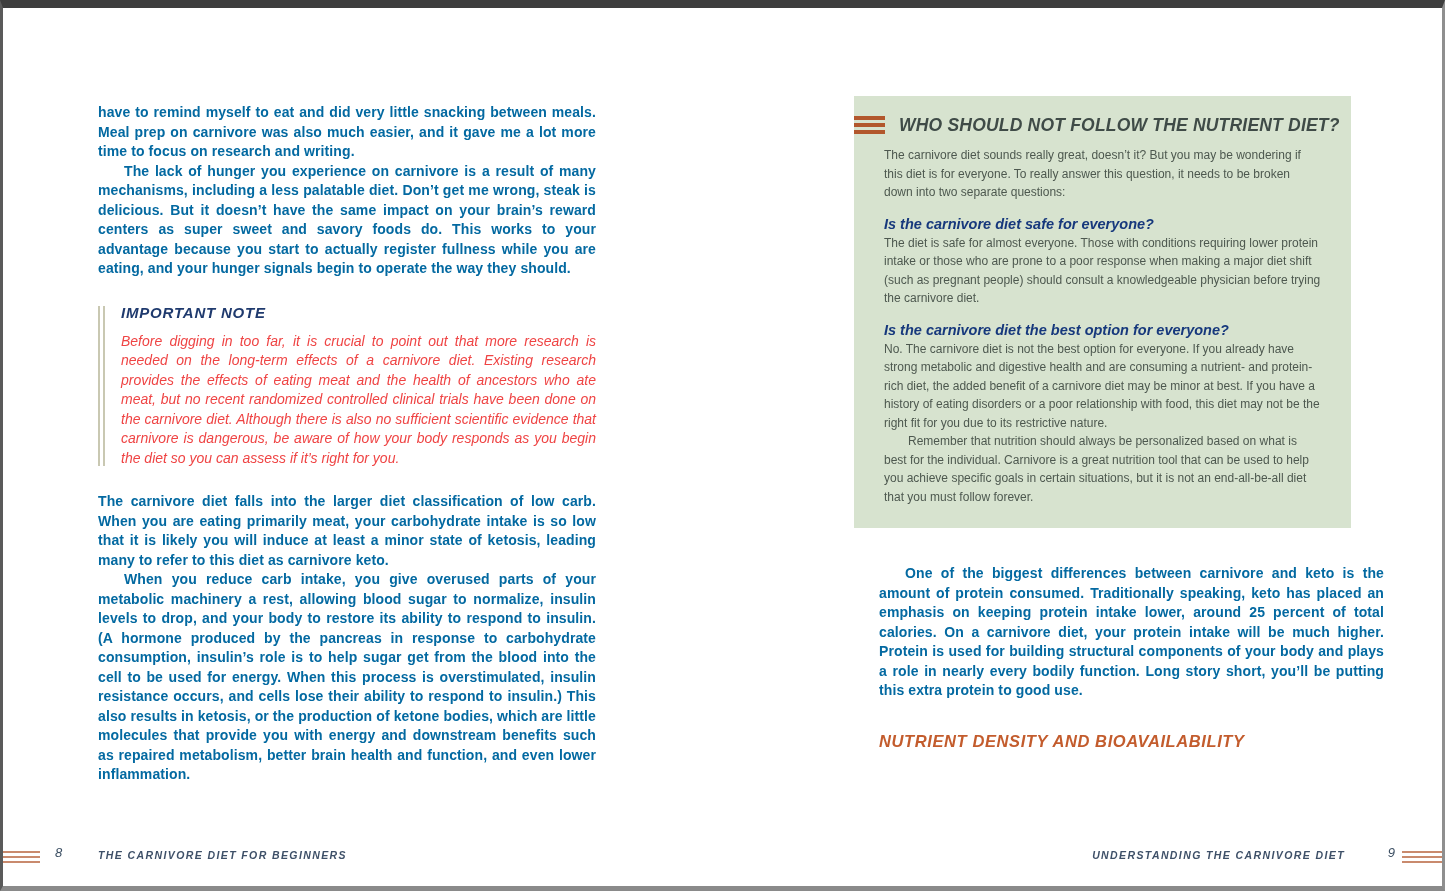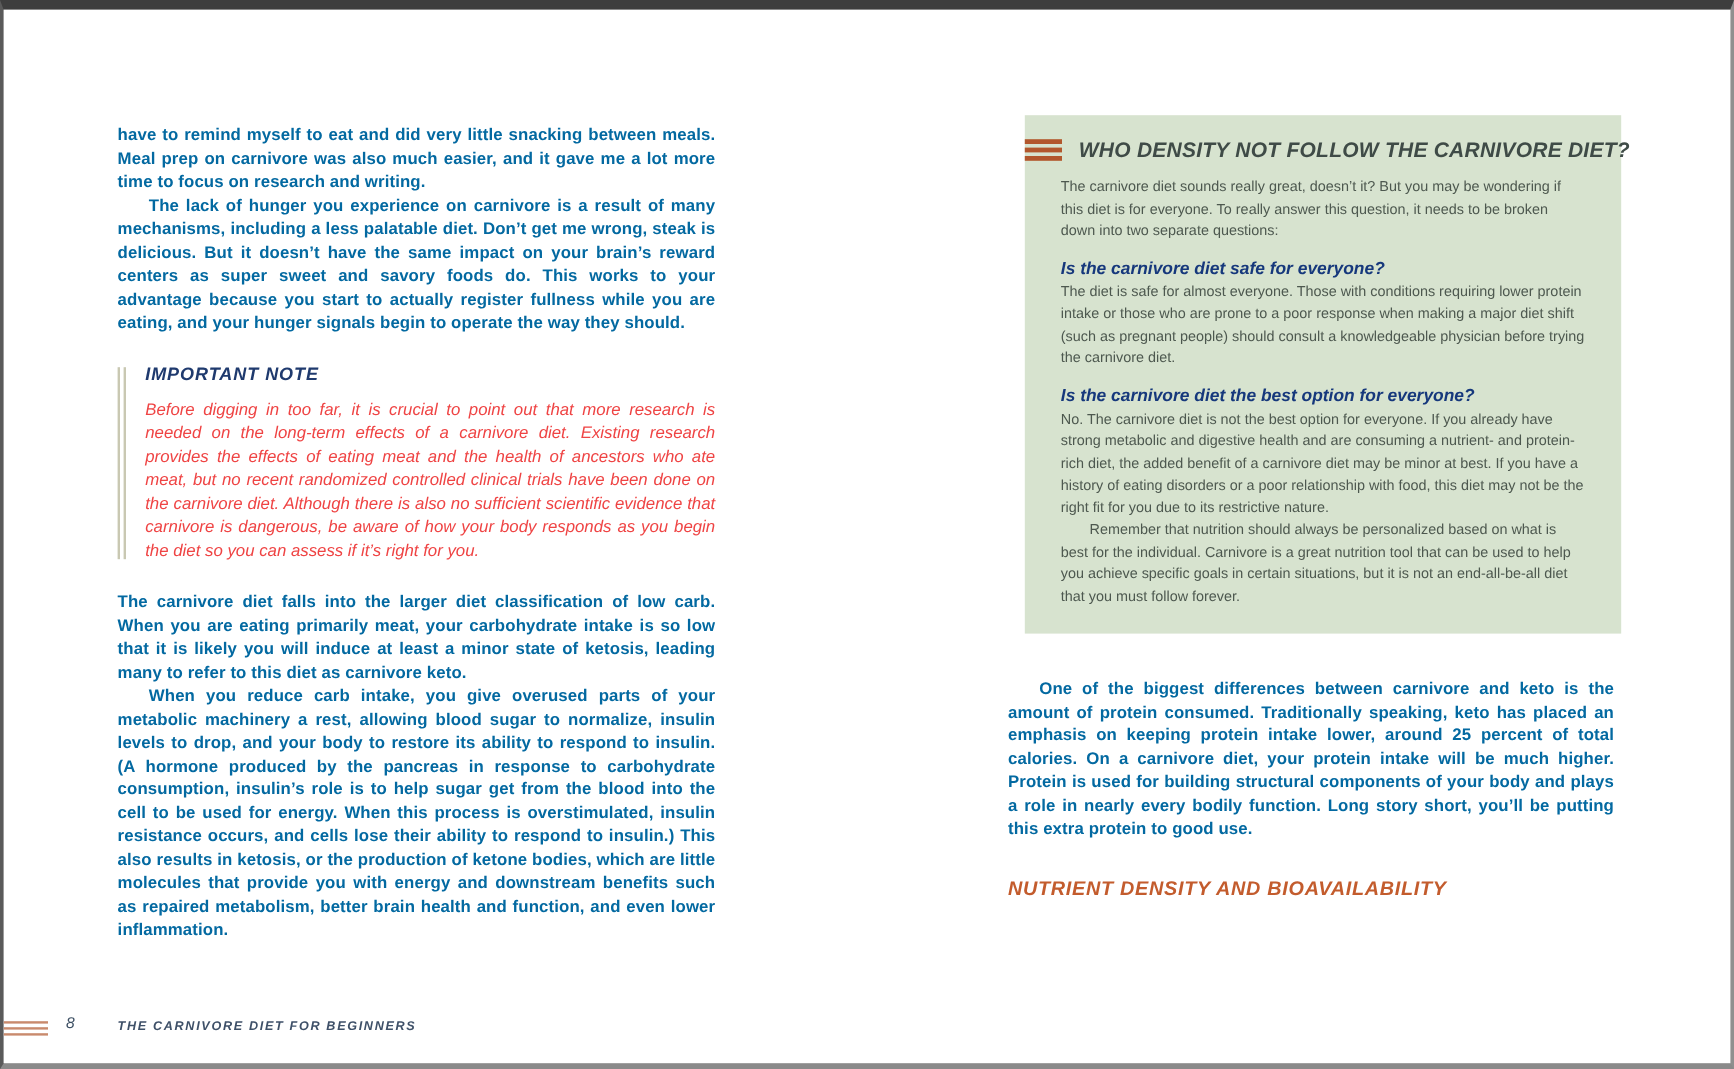--- a/index.html
+++ b/index.html
@@ -39,21 +39,21 @@
   .box-lines{width:31px;flex:0 0 31px;}
   .box-lines .bar{height:4px;background:#b2572c;margin:3px 0;}
   .box-title{font-size:17.5px;font-weight:bold;font-style:italic;color:#3f4b47;
     letter-spacing:0.2px;margin:0 0 0 14px;white-space:nowrap;}
   .box-p{font-size:12px;line-height:18.5px;color:#4d584f;margin:9px 0 0 0;}
   .box-q{font-size:14.5px;font-weight:bold;font-style:italic;color:#16387c;
     margin:14px 0 2px 0;}
   .box-a{font-size:12px;line-height:18.5px;color:#4d584f;margin:0;}
   .box-a.indent{text-indent:24px;}
   
-  .right-col{position:absolute;left:837px;top:556px;width:505px;}
+  .right-col{position:absolute;left:876px;top:556px;width:505px;}
   .orange-h2{font-size:16.5px;font-weight:bold;font-style:italic;color:#c35c2d;
     letter-spacing:0.6px;margin:31px 0 0 0;}
   .mt16{margin-top:16px;}
   
   .footer{position:absolute;top:837px;height:18px;}
   .footer-left{left:0;width:722px;}
   .footer-right{right:0;width:723px;}
   .tri-lines .bar{height:2.5px;background:#c98a6d;margin:2.5px 0;}
   .fl-lines{position:absolute;left:0;top:3px;width:37px;}
   .fr-lines{position:absolute;right:0;top:3px;width:40px;}
@@ -95,31 +95,40 @@
     <span class="running-title rt-left">THE CARNIVORE DIET FOR BEGINNERS</span>
   </div>
 
   <div class="callout">
     <div class="box-title-row">
       <div class="box-lines">
         <div class="bar"></div>
         <div class="bar"></div>
         <div class="bar"></div>
       </div>
-      <h2 class="box-title">WHO DENSITY NOT FOLLOW THE CARNIVORE DIET?</h2>
+      <h2 class="box-title">WHO SHOULD NOT FOLLOW THE NUTRIENT DIET?</h2>
     </div>
     <p class="box-p">The carnivore diet sounds really great, doesn’t it? But you may be wondering if this diet is for everyone. To really answer this question, it needs to be broken down into two separate questions:</p>
 
     <p class="box-q">Is the carnivore diet safe for everyone?</p>
     <p class="box-a">The diet is safe for almost everyone. Those with conditions requiring lower protein intake or those who are prone to a poor response when making a major diet shift (such as pregnant people) should consult a knowledgeable physician before trying the carnivore diet.</p>
 
     <p class="box-q">Is the carnivore diet the best option for everyone?</p>
     <p class="box-a">No. The carnivore diet is not the best option for everyone. If you already have strong metabolic and digestive health and are consuming a nutrient- and protein-rich diet, the added benefit of a carnivore diet may be minor at best. If you have a history of eating disorders or a poor relationship with food, this diet may not be the right fit for you due to its restrictive nature.</p>
     <p class="box-a indent">Remember that nutrition should always be personalized based on what is best for the individual. Carnivore is a great nutrition tool that can be used to help you achieve specific goals in certain situations, but it is not an end-all-be-all diet that you must follow forever.</p>
   </div>
 
   <div class="right-col">
     <p class="body-p indent">One of the biggest differences between carnivore and keto is the amount of protein consumed. Traditionally speaking, keto has placed an emphasis on keeping protein intake lower, around 25 percent of total calories. On a carnivore diet, your protein intake will be much higher. Protein is used for building structural components of your body and plays a role in nearly every bodily function. Long story short, you’ll be putting this extra protein to good use.</p>
     <h2 class="orange-h2">NUTRIENT DENSITY AND BIOAVAILABILITY</h2>
   </div>
 
+  <div class="footer footer-right">
+    <span class="running-title rt-right">UNDERSTANDING THE CARNIVORE DIET</span>
+    <span class="page-num pn-right">9</span>
+    <div class="tri-lines fr-lines">
+      <div class="bar"></div>
+      <div class="bar"></div>
+      <div class="bar"></div>
+    </div>
+  </div>
 
 </div>
 
 </body></html>

